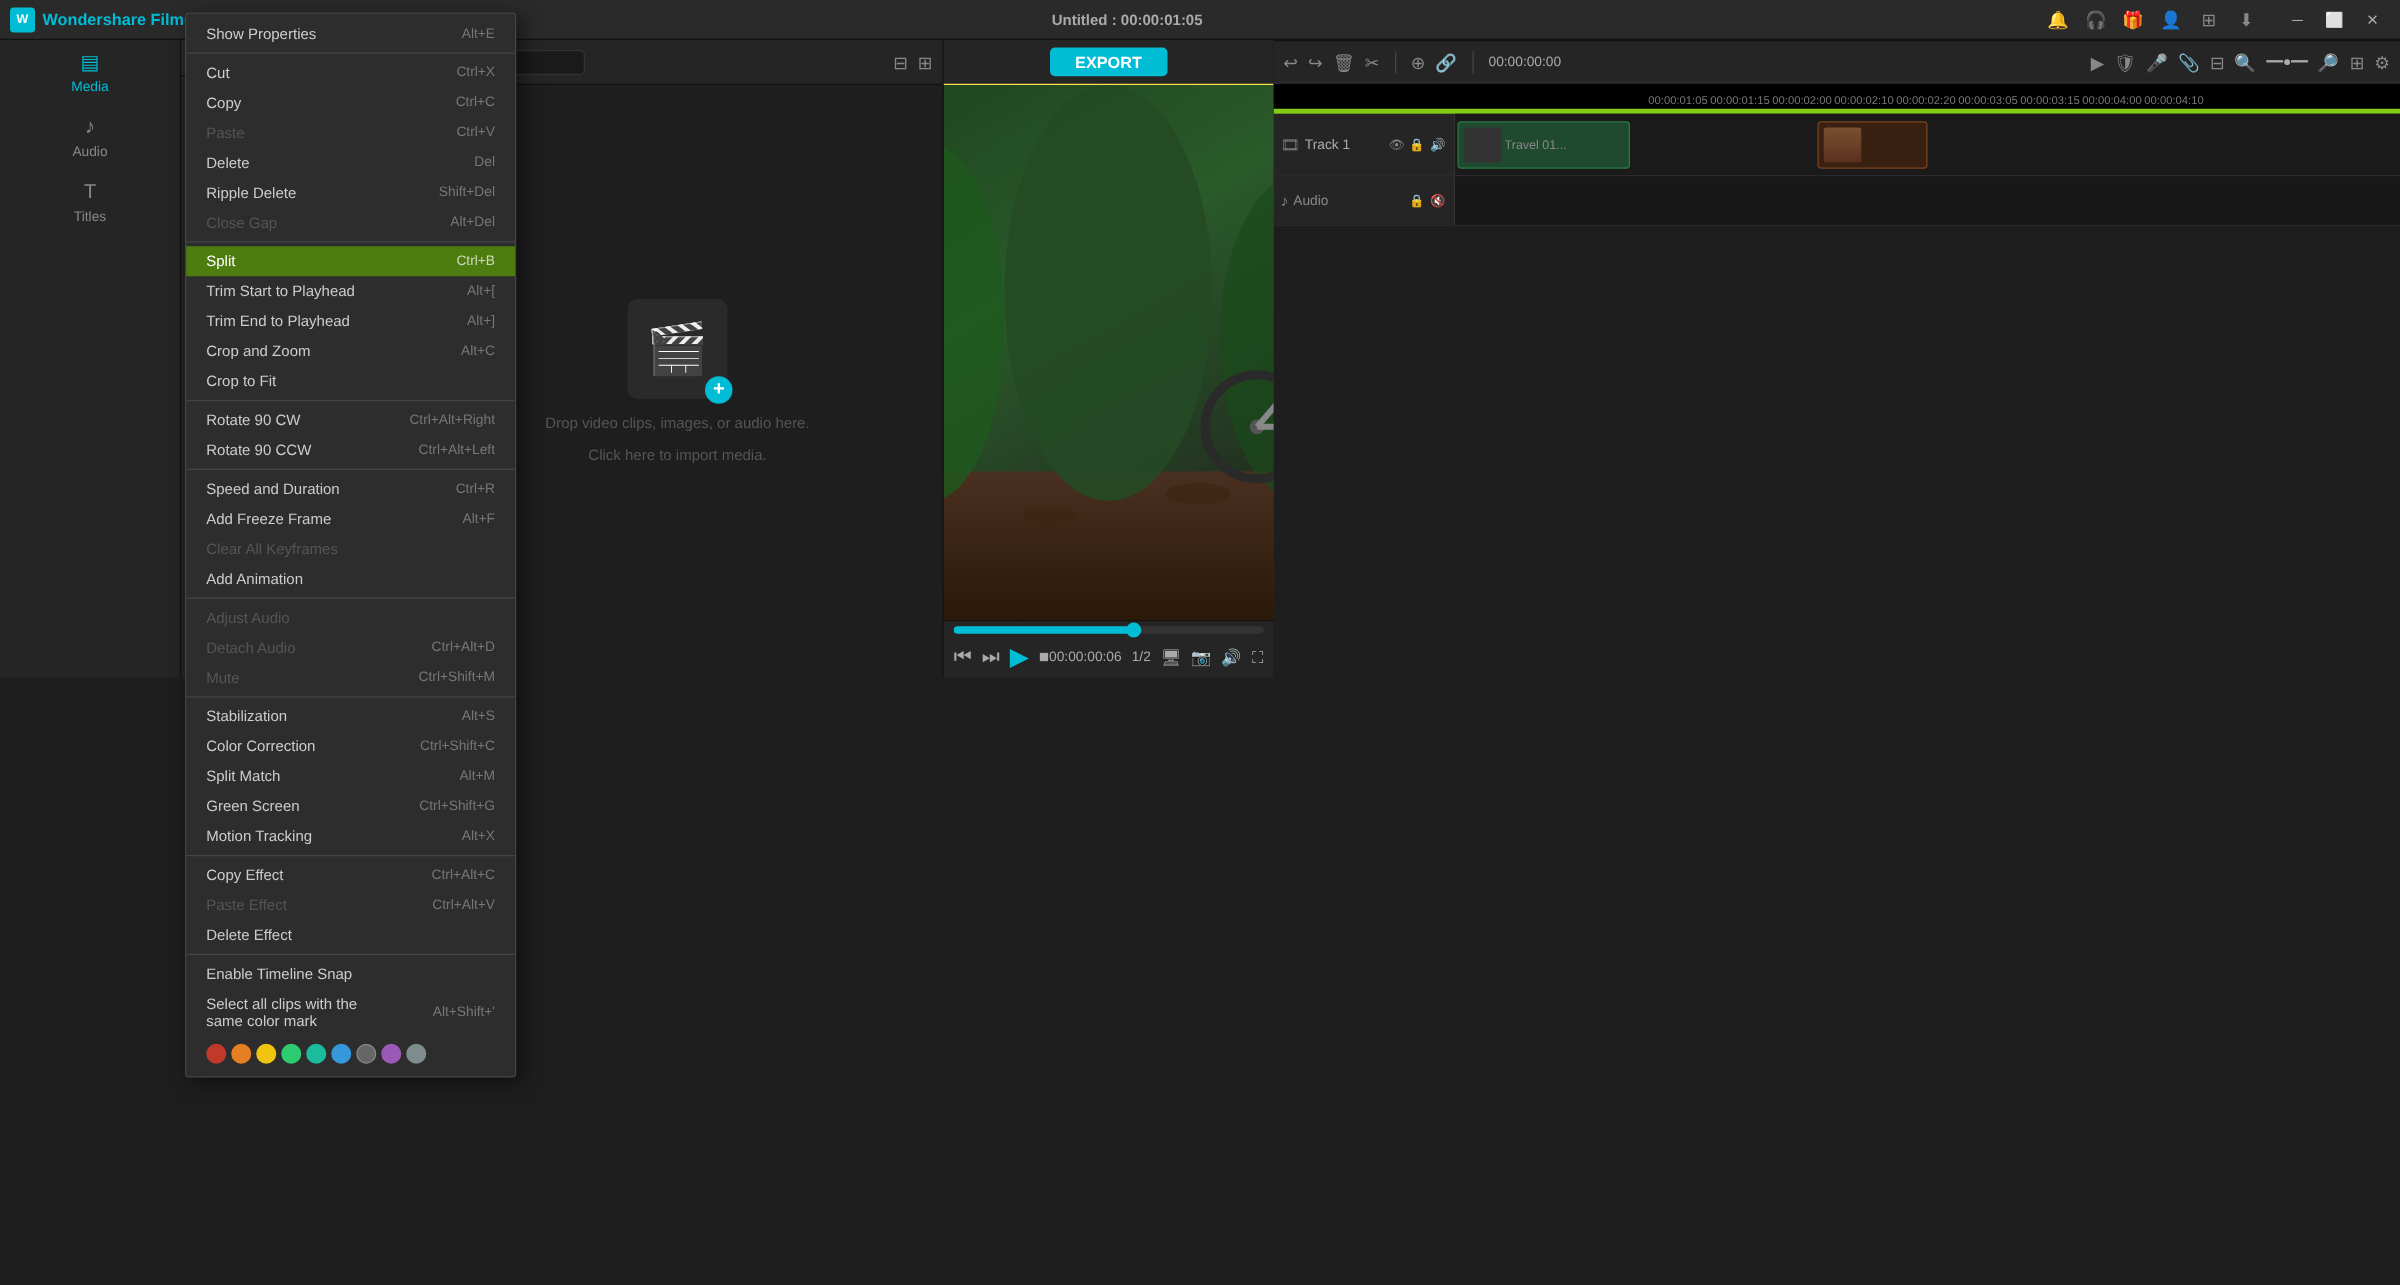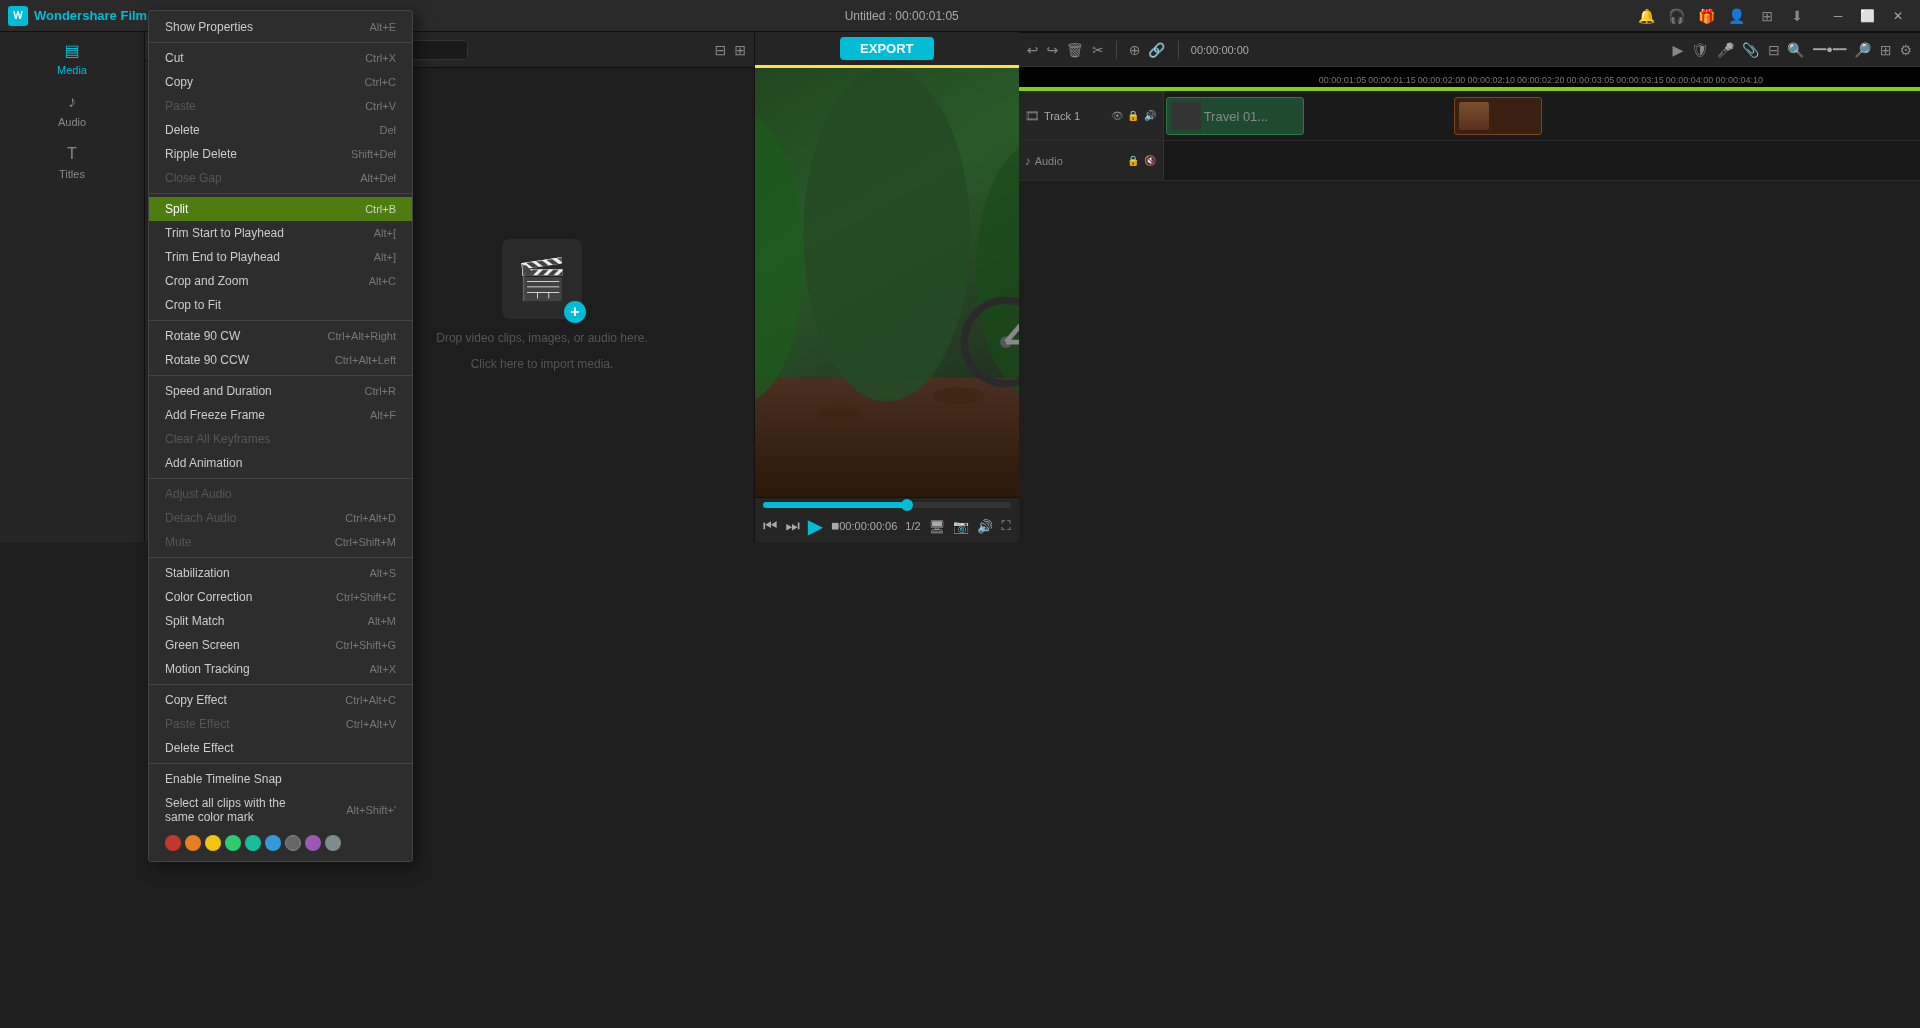--- a/index.html
+++ b/index.html
@@ -37,20 +37,21 @@
       background: #00bcd4;
       border-radius: 3px;
       display: flex; align-items: center; justify-content: center;
       color: white; font-size: 10px; font-weight: bold;
     }
     #title-center {
       flex: 1;
       text-align: center;
       color: #aaa;
       font-size: 12px;
+      font-weight: bold;
     }
     #title-bar-icons {
       display: flex; gap: 8px; align-items: center;
     }
     .titlebar-icon {
       width: 22px; height: 22px;
       display: flex; align-items: center; justify-content: center;
       color: #888;
       font-size: 14px;
       cursor: pointer;
@@ -184,21 +185,21 @@
       border-radius: 50%;
       display: flex; align-items: center; justify-content: center;
       color: white; font-size: 16px; font-weight: bold;
     }
     #preview-header {
       display: flex;
       align-items: center;
       justify-content: center;
       padding: 4px 8px;
       background: #252525;
-      border-bottom: 3px solid #fde047;
+      border-bottom: 1px solid #fde047;
       height: 36px;
     }
     #export-btn {
       padding: 4px 20px;
       background: #00bcd4;
       color: #fff;
       border: none;
       border-radius: 4px;
       font-size: 13px;
       font-weight: 600;
@@ -438,21 +439,21 @@
     .tl-clip-thumb {
       width: 30px; height: 28px;
       background: #333;
       border-radius: 2px;
       flex-shrink: 0;
     }
     .tl-clip-thumb-orange {
       background: linear-gradient(180deg, #7a5030 0%, #5a3020 100%);
     }
     .tl-clip-label {
-      font-size: 13px;
+      font-size: 10px;
       color: #888;
       margin-left: 3px;
       overflow: hidden;
       white-space: nowrap;
     }
     .track-lock { font-size: 10px; color: #666; }
     .track-eye { font-size: 10px; color: #888; }
     .track-volume { font-size: 10px; color: #888; }
 
     

